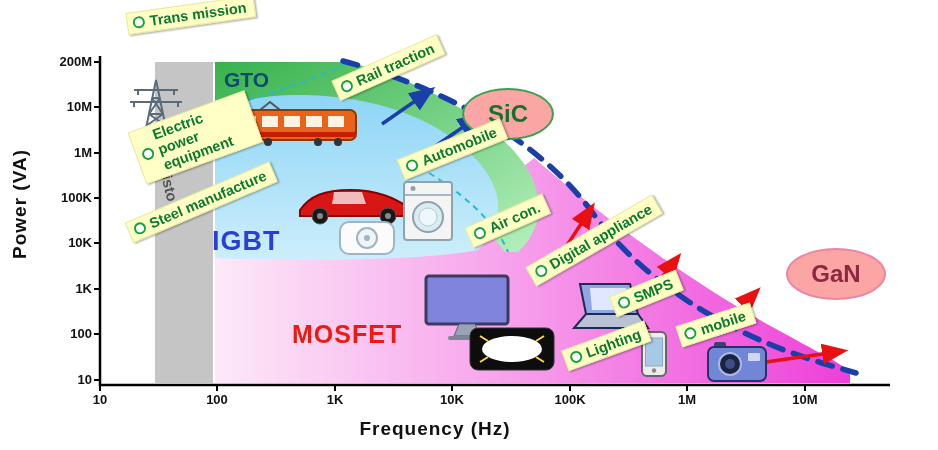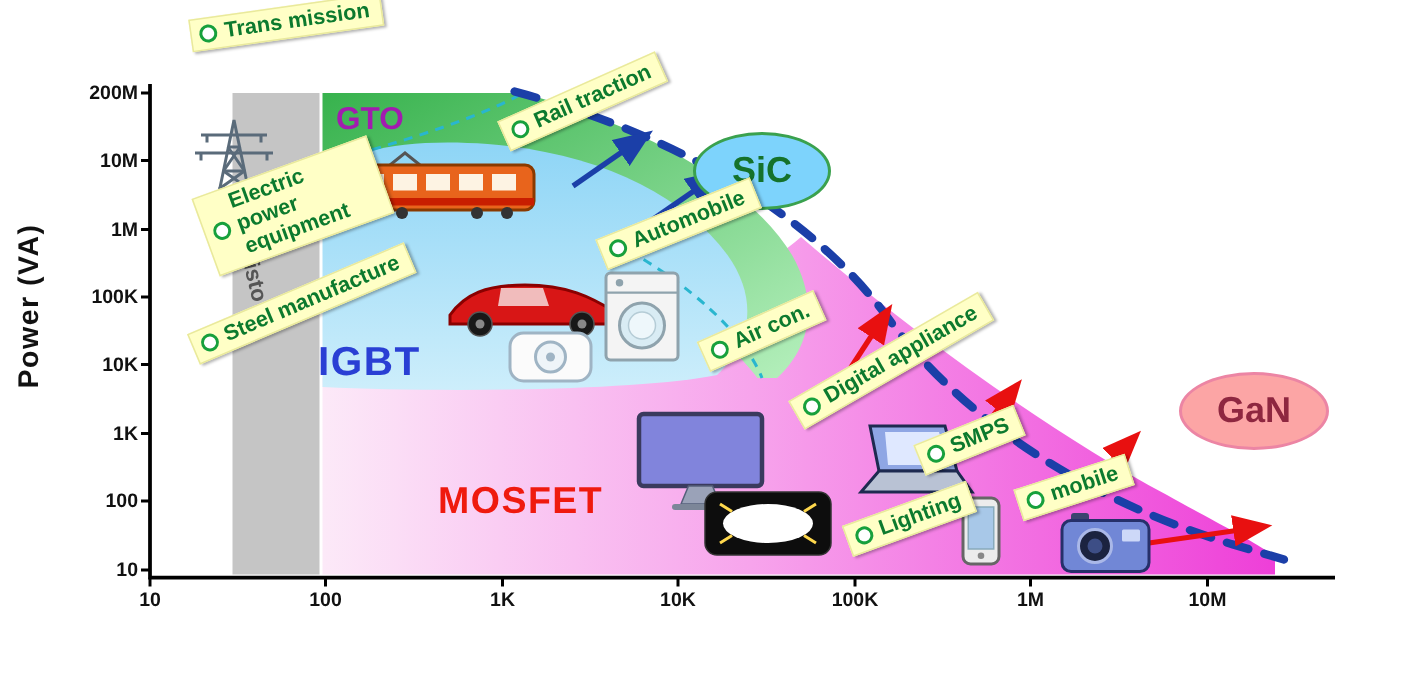--- a/index.html
+++ b/index.html
@@ -9,26 +9,26 @@
   .xtick{position:absolute;top:392px;width:70px;text-align:center;font-size:13px;font-weight:bold;color:#111;}
   .axis-label{position:absolute;font-size:19px;font-weight:bold;color:#111;letter-spacing:1px;}
   .ylabel-pos{left:-55px;top:193px;width:150px;text-align:center;transform:rotate(-90deg);}
   .xlabel-pos{left:285px;top:418px;width:300px;text-align:center;}
   .tag{position:absolute;display:flex;align-items:center;gap:5px;background:#ffffc6;border:1px solid #e9e99c;
        box-shadow:1.5px 1.5px 2px rgba(0,0,0,.3);padding:2px 7px 2px 5px;font-size:14.5px;font-weight:bold;
        color:#0c7a2e;white-space:nowrap;transform-origin:left center;line-height:1.12;}
   .tag.wrap{white-space:normal;width:110px;}
   .dot{width:8px;height:8px;border:2.5px solid #17a03c;border-radius:50%;background:#fff;flex:0 0 auto;}
   .rlabel{position:absolute;font-weight:bold;}
-  #gto{left:224px;top:68px;font-size:21px;color:#a21caf;}
+  #gto{left:224px;top:68px;font-size:21px;color:#0c4a6e;}
   #igbt{left:212px;top:226px;font-size:27px;color:#2a3fd4;letter-spacing:1px;}
   #mosfet{left:292px;top:320px;font-size:25px;color:#ef1a0e;letter-spacing:1px;}
   #thyristo{left:130px;top:172px;width:76px;font-size:15px;color:#555;transform:rotate(76deg);transform-origin:center;}
   .ellipse{position:absolute;display:flex;align-items:center;justify-content:center;border-radius:50%;font-weight:bold;font-size:24px;}
-  #sic{left:462px;top:88px;width:88px;height:48px;background:#7dd3fc;border:2px solid #3aa14e;color:#15722b;}
+  #sic{left:462px;top:88px;width:88px;height:48px;background:#fca5a5;border:2px solid #3aa14e;color:#15722b;}
   #gan{left:786px;top:248px;width:96px;height:48px;background:#fca5a5;border:2px solid #ec85a4;color:#8e2740;}
 </style>
 </head>
 <body>
 
 <div class="stage">
 
   <svg class="canvas" width="938" height="450" viewBox="0 0 938 450">
     <defs>
       <linearGradient id="pinkGrad" x1="0" y1="0" x2="1" y2="0">
@@ -161,20 +161,21 @@
     <g transform="translate(708,340)">
       <rect x="6" y="2" width="12" height="6" rx="2" fill="#3a4470"></rect>
       <rect x="0" y="7" width="58" height="34" rx="6" fill="#7187d6" stroke="#26306a" stroke-width="2"></rect>
       <circle cx="22" cy="24" r="11" fill="#1b2340" stroke="#aab8e8" stroke-width="2"></circle>
       <circle cx="22" cy="24" r="5" fill="#3d4e86"></circle>
       <rect x="40" y="13" width="12" height="8" rx="1" fill="#cdd8f8"></rect>
     </g>
   </svg>
 
   <div class="axis-label ylabel-pos">Power (VA)</div>
+  <div class="axis-label xlabel-pos">Frequency (Hz)</div>
 
   <div class="ytick" style="top:54px">200M</div>
   <div class="ytick" style="top:99px">10M</div>
   <div class="ytick" style="top:145px">1M</div>
   <div class="ytick" style="top:190px">100K</div>
   <div class="ytick" style="top:235px">10K</div>
   <div class="ytick" style="top:281px">1K</div>
   <div class="ytick" style="top:326px">100</div>
   <div class="ytick" style="top:372px">10</div>
 

